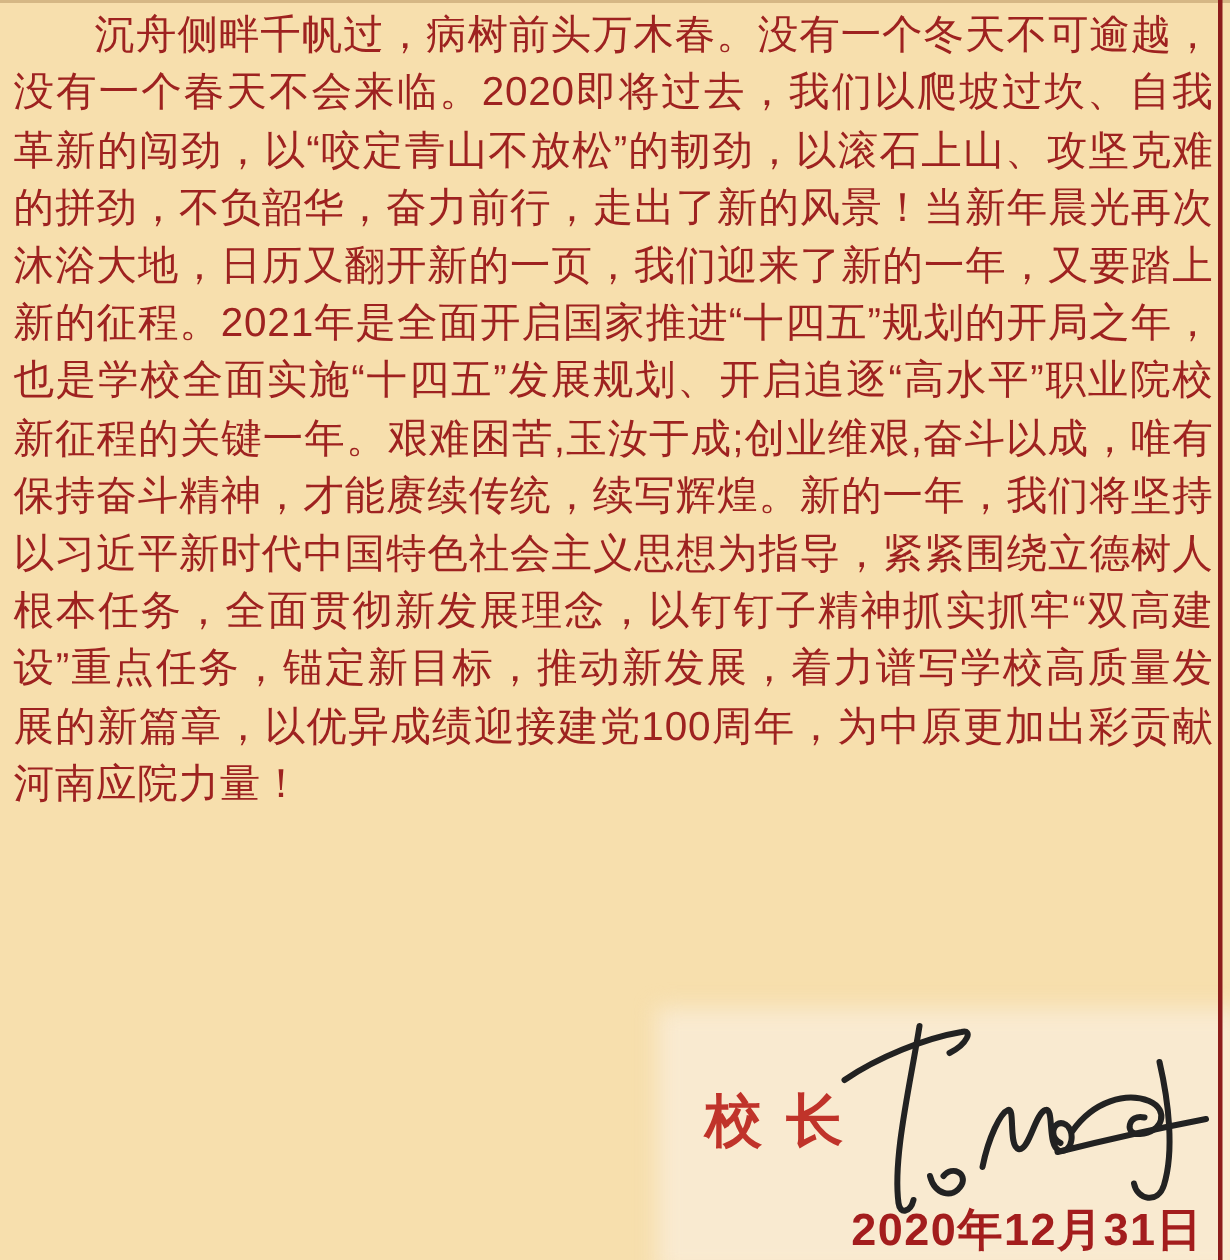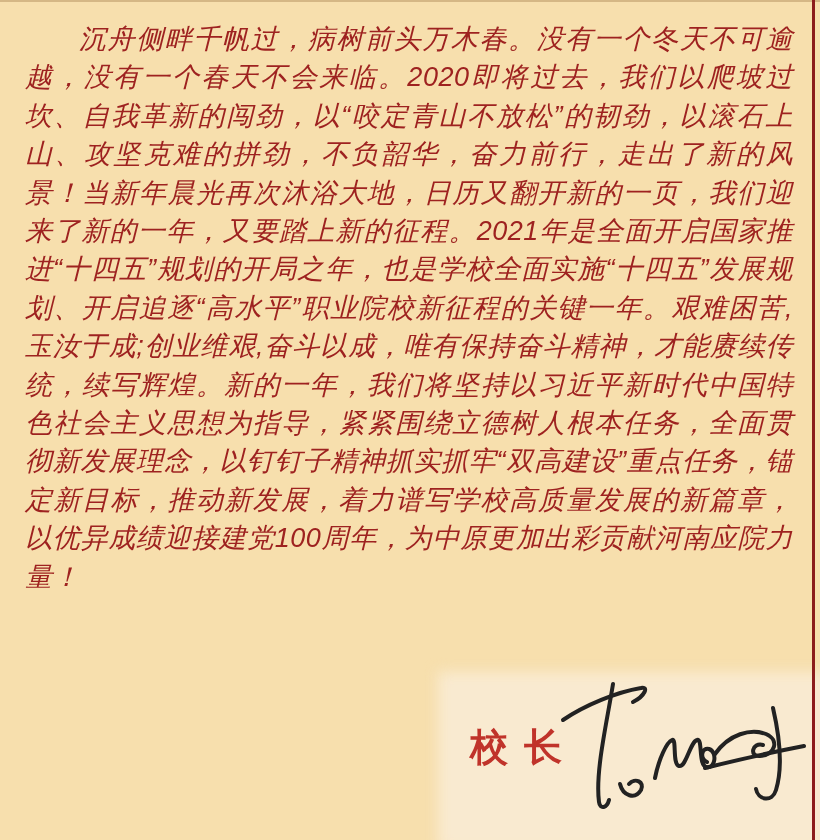--- a/index.html
+++ b/index.html
@@ -32,23 +32,22 @@
     left:9px;top:4px;
     width:800px;
     color:#9e2220;
     font-size:27px;
     line-height:38.4px;
     letter-spacing:.5px;
     text-align:justify;
     text-justify:inter-ideograph;
   }
   .content p{
-    margin:16px;
+    margin:0;
     text-indent:2em;
-    font-style:italic;
   }
   .sig-row{
     position:absolute;
     left:0;top:672px;width:660px;height:140px;
   }
   .sig-title{
     position:absolute;
     left:470px;top:50px;
     color:#c0332a;
     font-size:38px;
@@ -94,14 +93,15 @@
       <path d="M110,106 C114,86 122,70 127,68 C132,66 127,92 134,94 C141,96 145,70 152,68 C158,66 153,92 161,95 C170,98 173,80 164,77 C157,75 154,86 162,90"></path>
 
       <path d="M170,82 C184,62 206,56 221,62 C235,68 230,83 215,84 C204,85 207,70 218,73"></path>
 
       <path d="M228,36 C234,62 238,95 231,118 C227,131 213,128 211,117"></path>
 
       <path d="M160,96 C192,88 228,80 259,74"></path>
     </svg>
   </div>
 
+  <div class="date-line">2020年12月31日</div>
 
 </div>
 
 </body></html>

